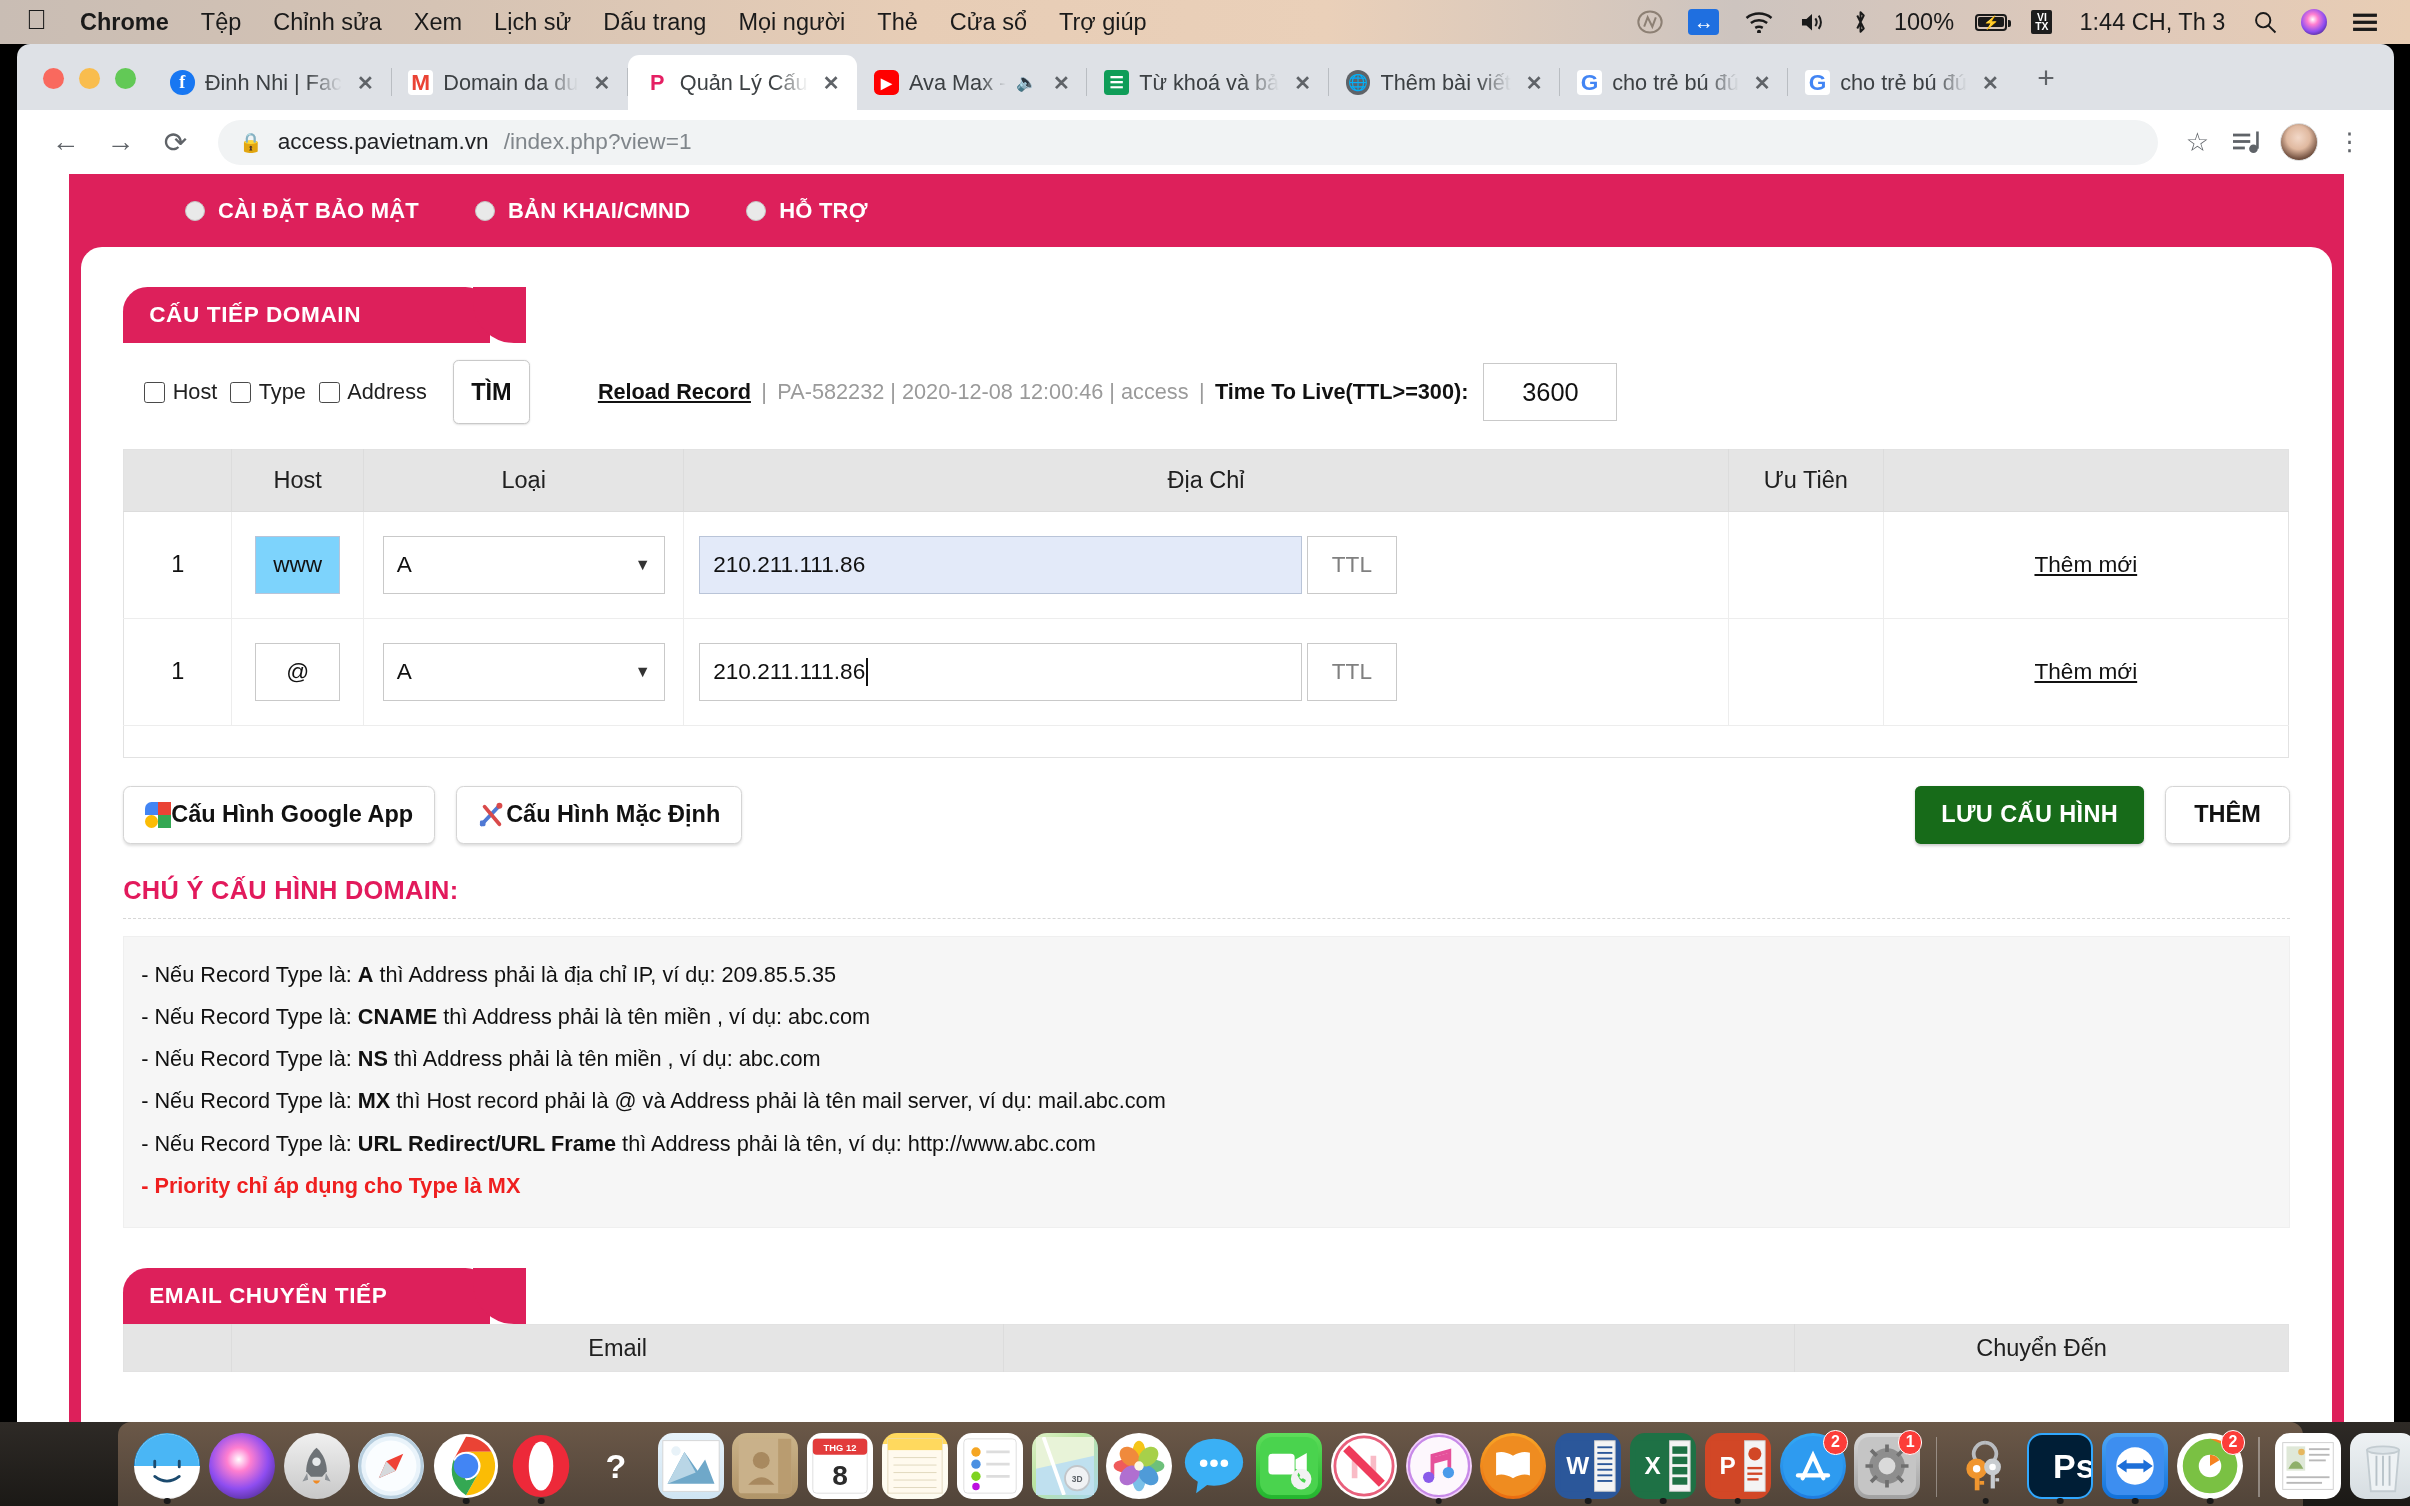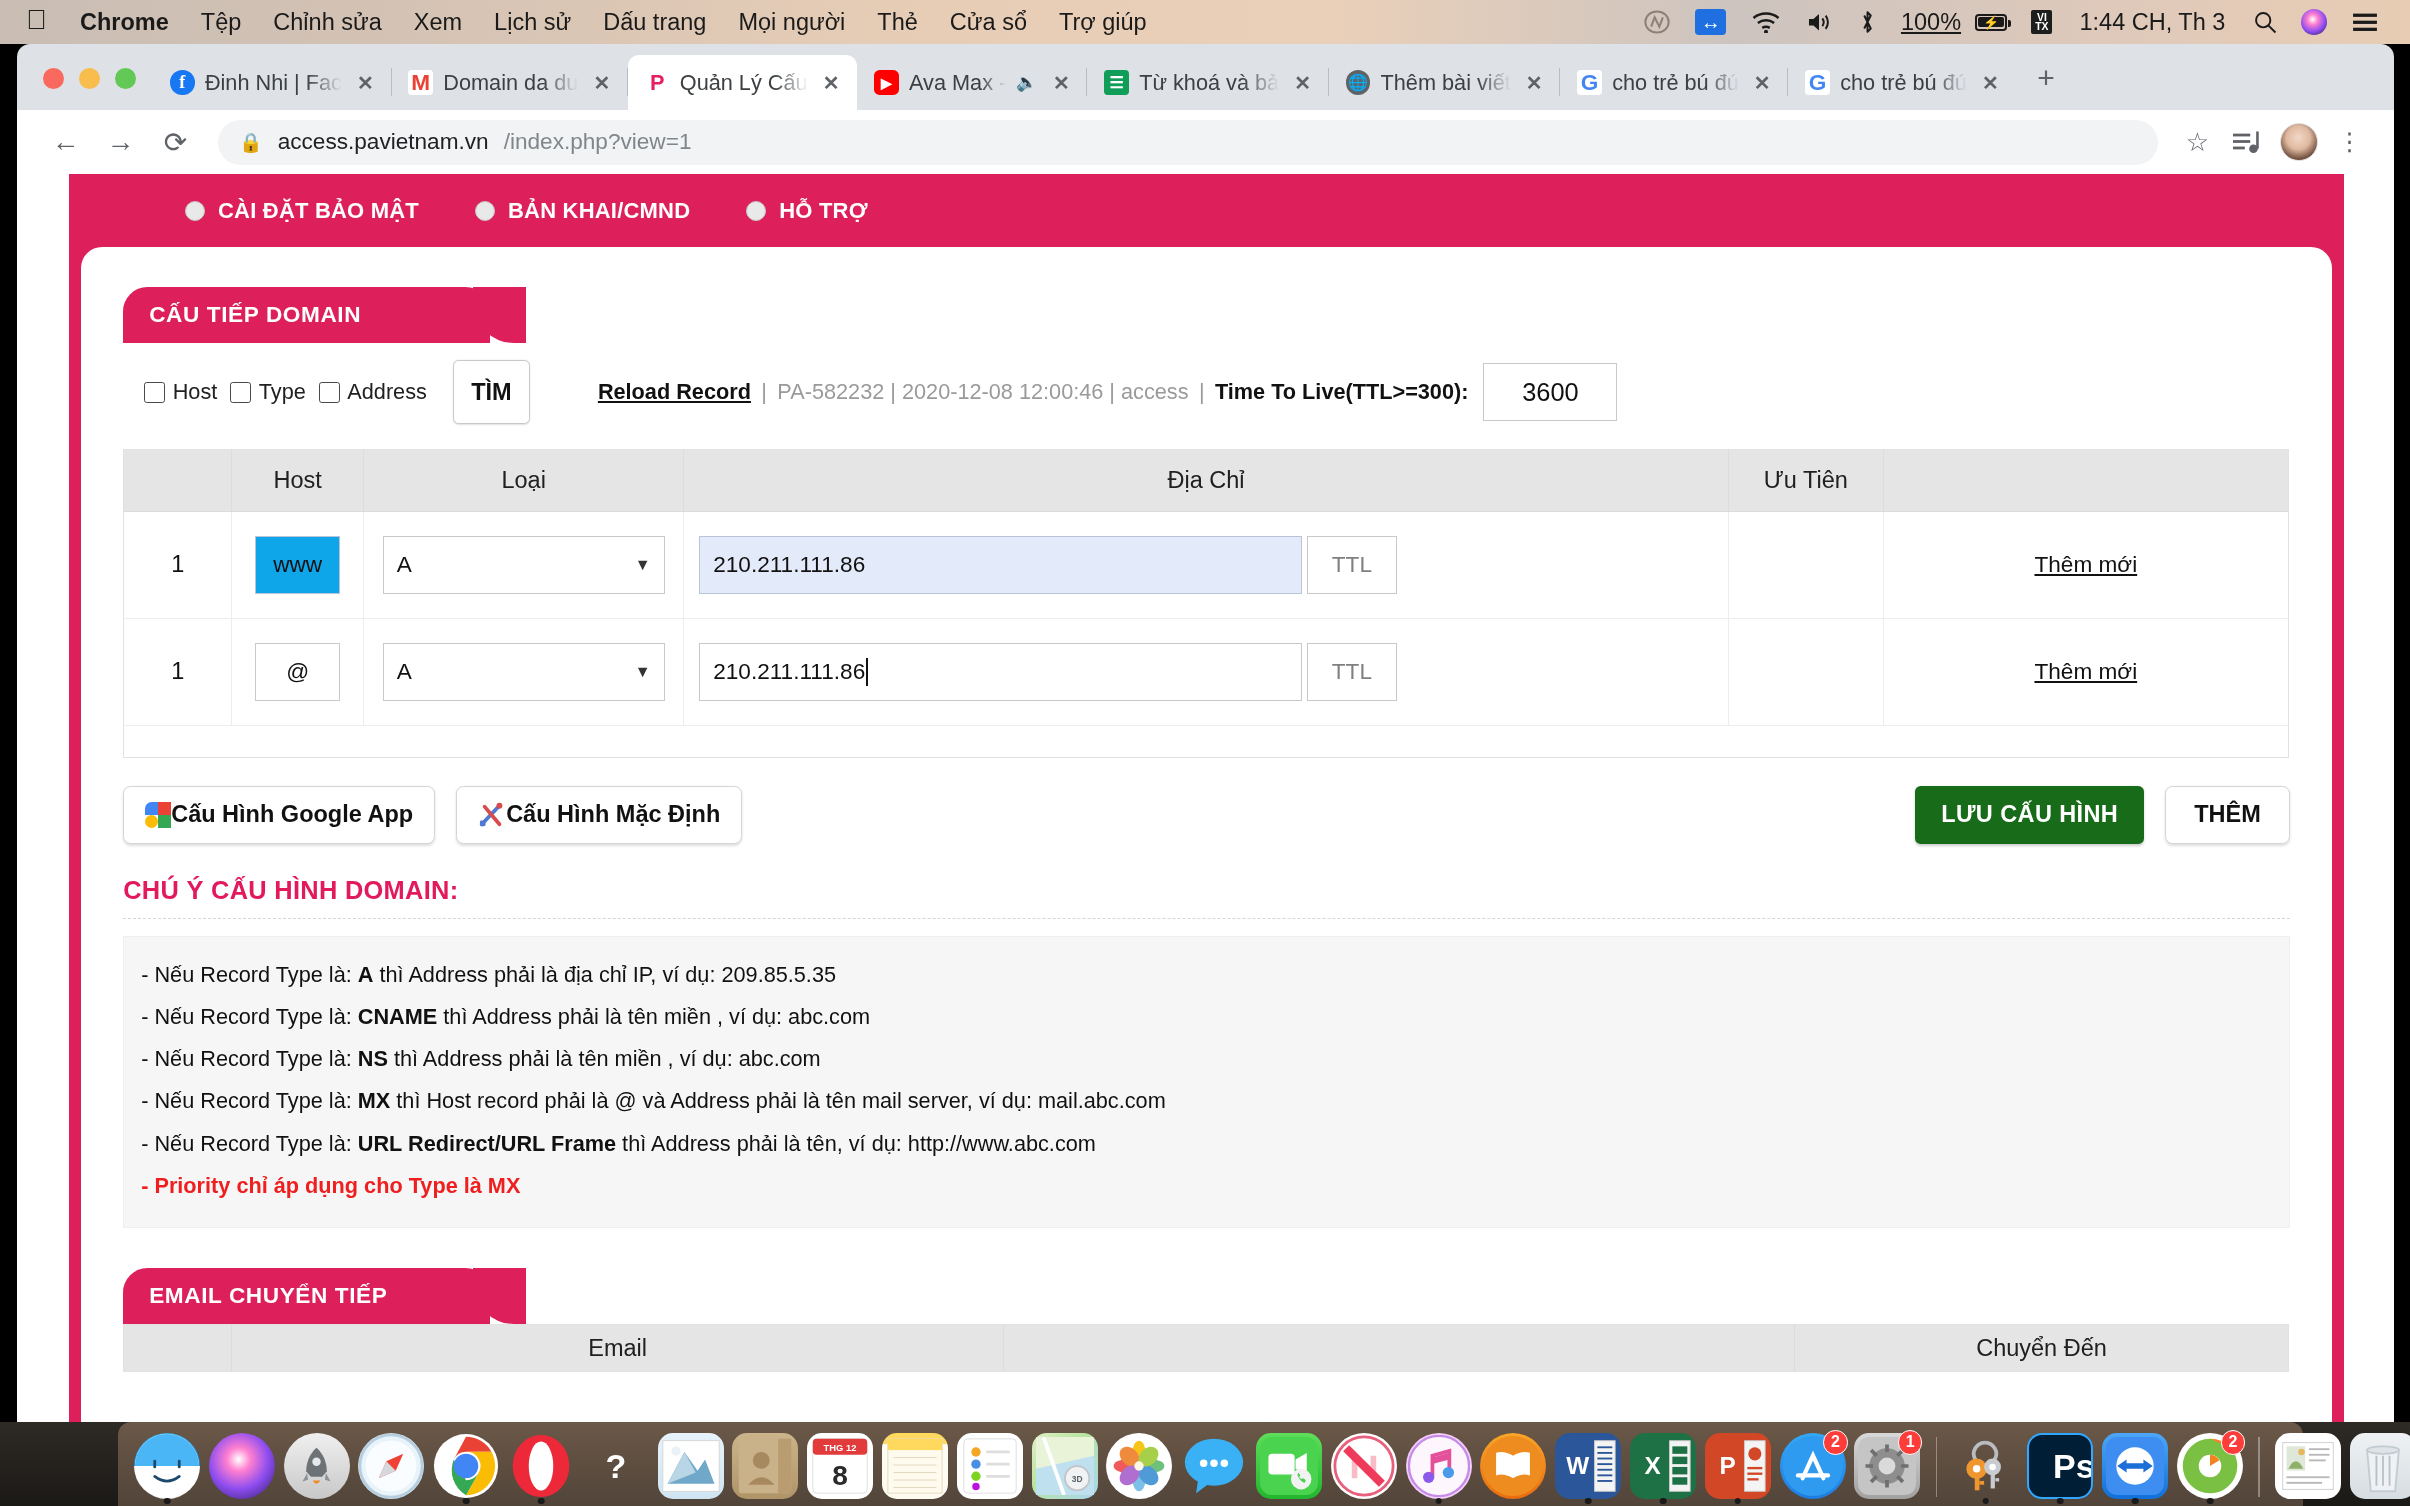--- a/index.html
+++ b/index.html
@@ -25,21 +25,21 @@
   .mb-ricon { padding: 0 12.2px; display: flex; align-items: center; justify-content: center; }
   .mb-clock { padding: 0 15px; white-space: nowrap; font-size: 23.5px; }
   .icon-blue-box {
     background: #1f6fe0; border-radius: 3.8px; color: #fff;
     padding: 1.9px 5.6px; font-size: 20px; display:flex; align-items:center;
   }
   .icon-vtx {
     background:#1d1d1d;color:#fff;font-size:10.4px;line-height:9.4px;font-weight:bold;
     padding:2.8px 3.8px;border-radius:1.9px;text-align:center;
   }
-  .batt-pct { font-size: 23.5px; padding-right: 14px; text-decoration: underline; }
+  .batt-pct { font-size: 23.5px; padding-right: 21px; }
   .batt-shape {
     width: 32px; height: 17px; border: 2.1px solid #1a1a1a; border-radius: 3.8px;
     position: relative; display:flex;align-items:center;justify-content:center;
   }
   .batt-shape:after{content:"";position:absolute;right:-5.6px;top:4.7px;width:2.8px;height:6.6px;background:#1a1a1a;border-radius:0 1.9px 1.9px 0;}
   .batt-fill{position:absolute;left:1.4px;top:1.4px;bottom:1.4px;right:1.4px;background:#1a1a1a;border-radius:1.9px;}
   .batt-bolt{position:relative;color:#e9d0bb;font-size:13px;z-index:2;line-height:1;}
 
   
   .chrome-win {
@@ -158,21 +158,21 @@
   .col-host { width: 132px; }
   .col-type { width: 320px; }
   .col-addr { }
   .col-pri { width: 155px; }
   .col-act { width: 405px; }
 
   .host-in {
     width: 85px; height: 58px; border: 0.9px solid #c9c9c9; background: #fff;
     font-size: 22.6px; color: #111; display: inline-flex; align-items: center; justify-content: center;
   }
-  .host-in.sel { background: #0ea5e9; border-color: #b9c4d8; }
+  .host-in.sel { background: #7dd3fc; border-color: #b9c4d8; }
   .type-sel {
     width: 282px; height: 58px; border: 0.9px solid #c9c9c9; background: #fff;
     font-size: 22.6px; color: #111; display: inline-flex; align-items: center;
     padding: 0 13px; justify-content: space-between;
   }
   .chev { font-size: 16px; color: #333; }
   .addr-wrap { display: flex; align-items: center; justify-content: flex-start; padding-left: 15px; gap: 0; }
   .addr-in {
     width: 603px; height: 58px; border: 0.9px solid #c9c9c9; background: #fff;
     font-size: 22.6px; color: #111; display: flex; align-items: center; padding: 0 13px;

